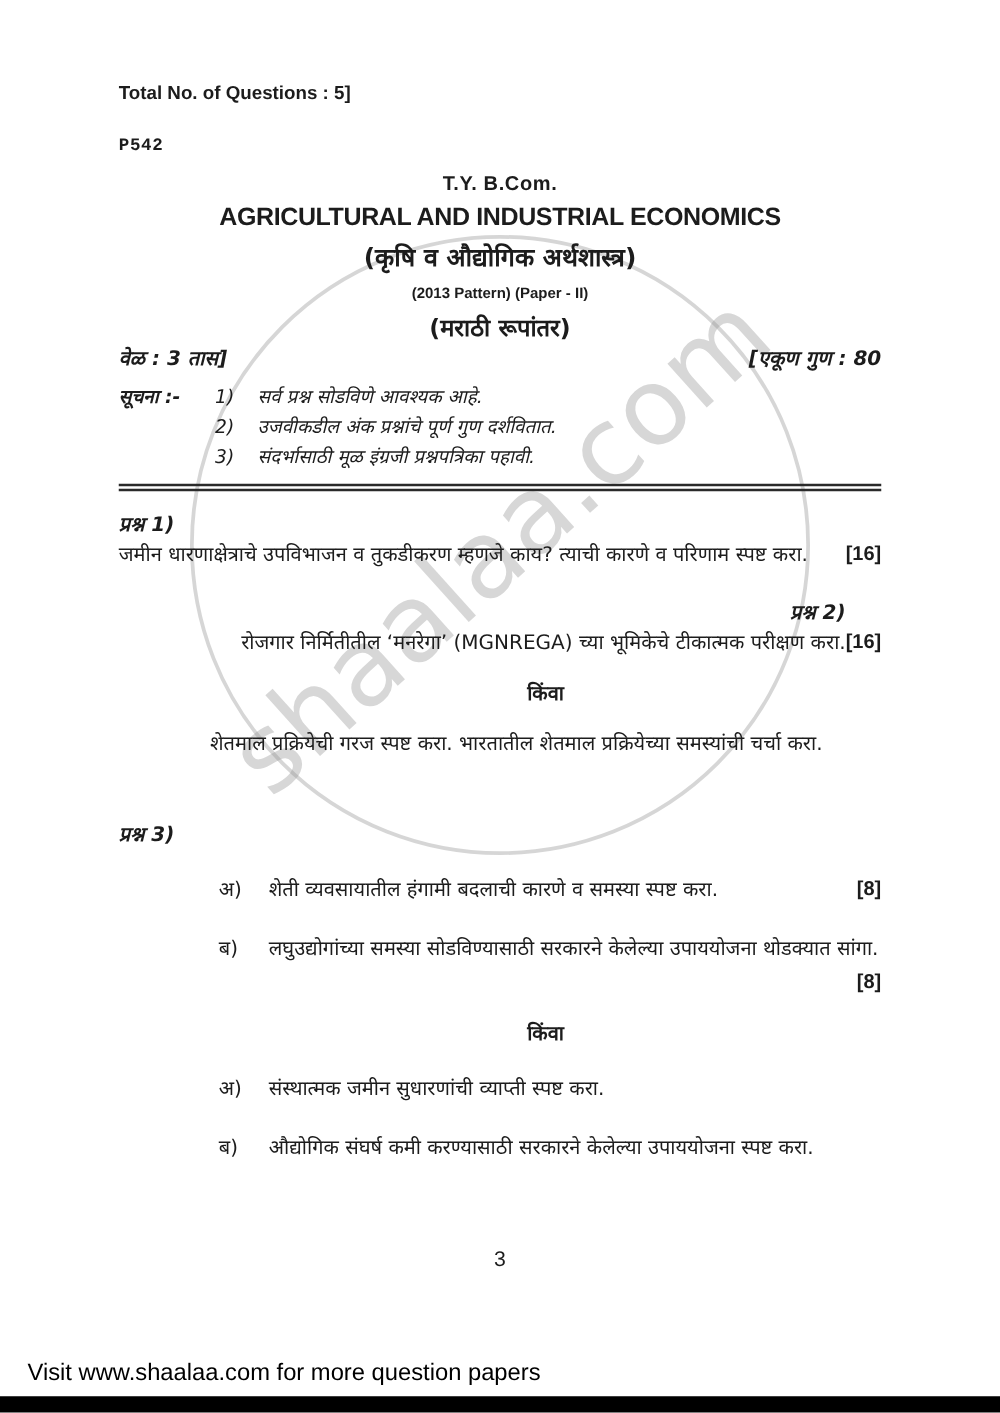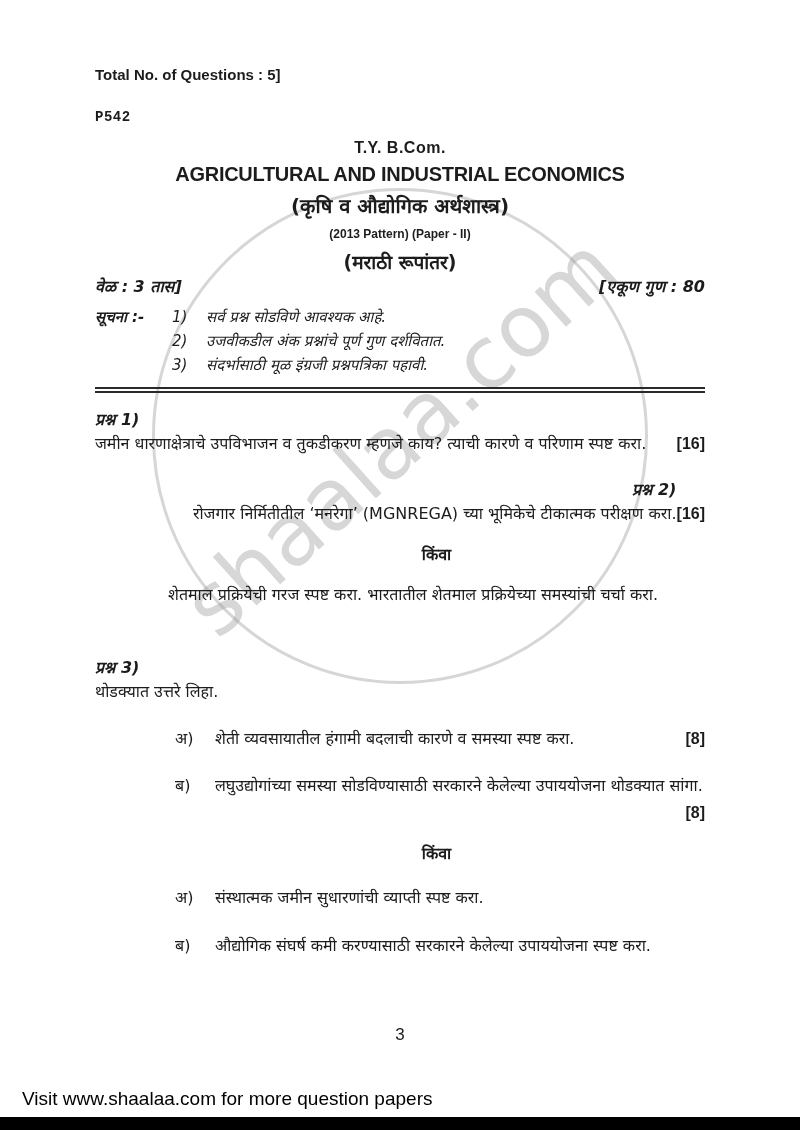--- a/index.html
+++ b/index.html
@@ -225,23 +225,20 @@
       <span class="marks">[16]</span>
     </div>
   </div>
 
   <div class="or-row">किंवा</div>
 
   <div class="alt-row">शेतमाल प्रक्रियेची गरज स्पष्ट करा. भारतातील शेतमाल प्रक्रियेच्या समस्यांची चर्चा करा.</div>
 
   <div class="question q3">
     <div class="q-label">प्रश्न 3)</div>
-    <div class="q-body">
-      <span>थोडक्यात उत्तरे लिहा.</span>
-    </div>
   </div>
 
   <div class="sub">
     <span class="sub-label">अ)</span>
     <span class="sub-text">
       <span>शेती व्यवसायातील हंगामी बदलाची कारणे व समस्या स्पष्ट करा.</span>
       <span class="marks">[8]</span>
     </span>
   </div>
 

